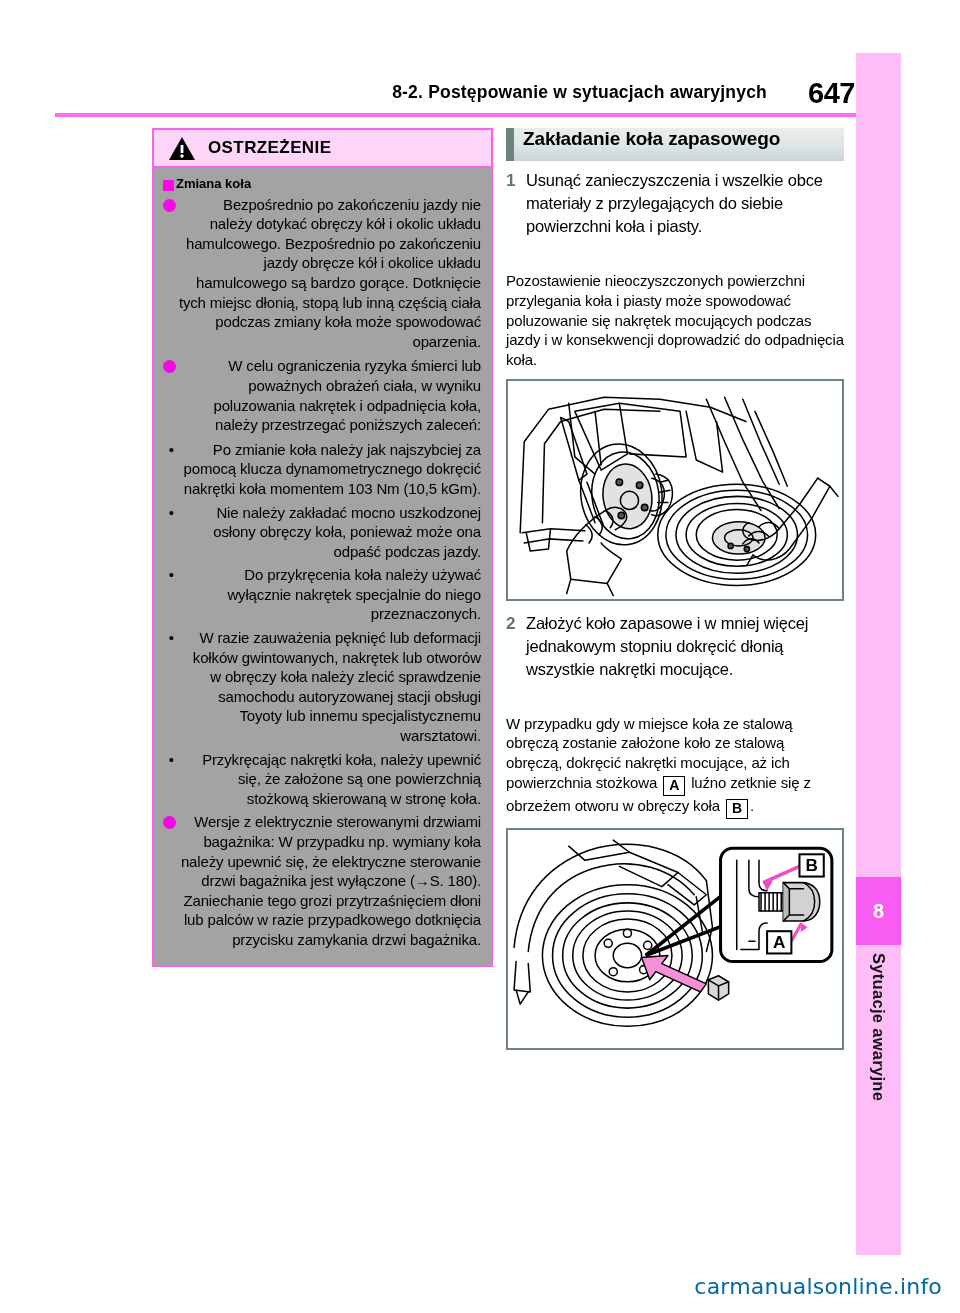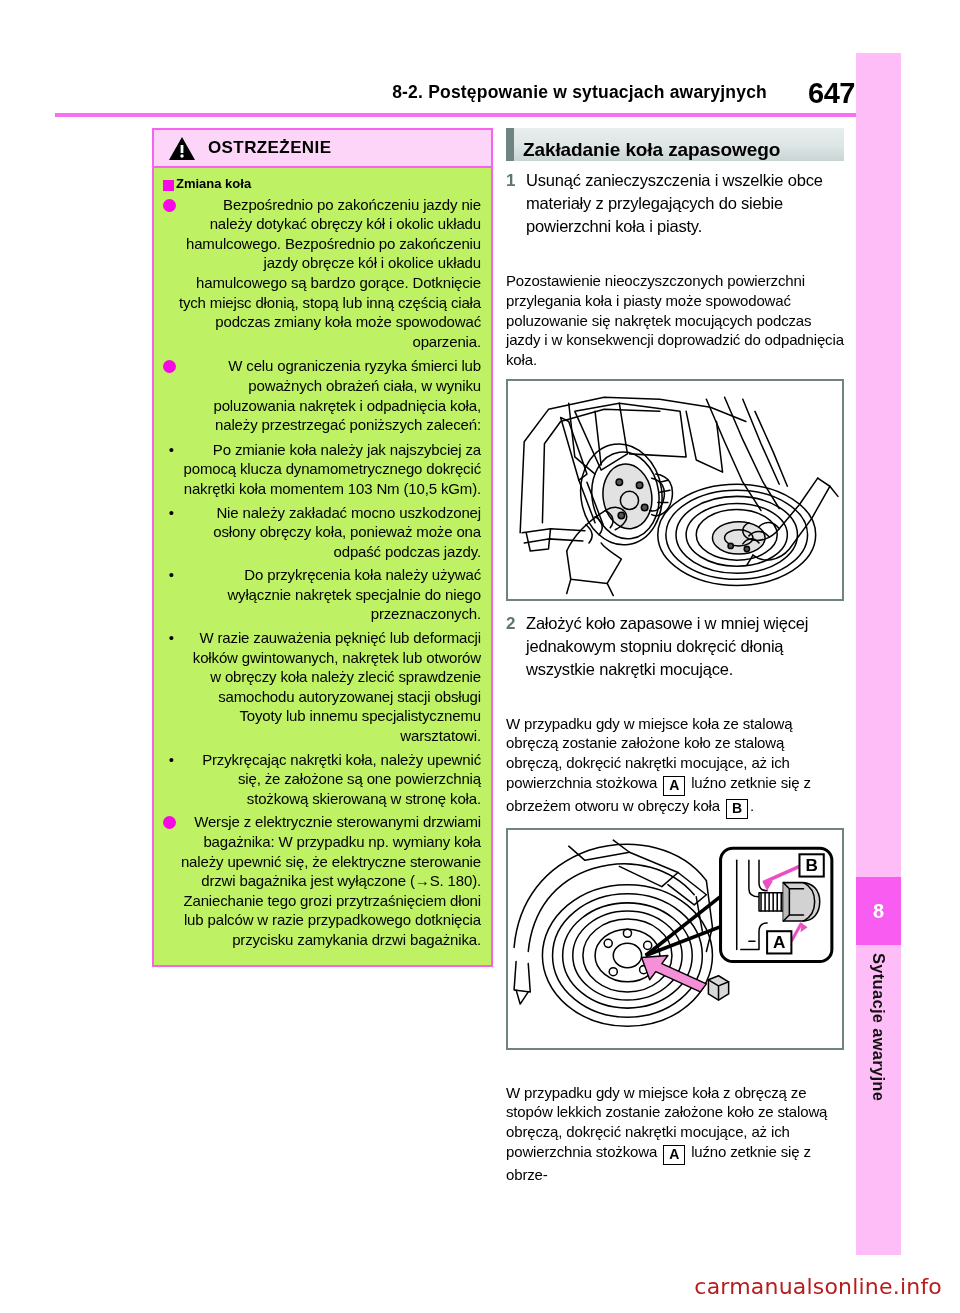--- a/index.html
+++ b/index.html
@@ -66,21 +66,21 @@
     white-space: nowrap;
   }
 
   
   #col-left  { position: absolute; left: 152px; top: 128px; width: 341px; }
   #col-right { position: absolute; left: 506px; top: 128px; width: 338px; }
 
   
   #warning-box {
     border: 2px solid #f564ec;
-    background: #bef264;
+    background: #a3a3a3;
   }
   #warning-header {
     background: #fcd5f8;
     border-bottom: 2px solid #f564ec;
     height: 38px;
     display: flex; align-items: center;
     padding-left: 14px;
   }
   #warning-header .tri {
     width: 28px; height: 25px; margin-right: 12px; flex: none;
@@ -116,21 +116,21 @@
     letter-spacing: -0.15px;
     text-align: right;
   }
   .w-item.sub { margin-bottom: 4px; }
   .w-item.sub .w-text { padding-left: 1px; }
 
   
   #section-header {
     height: 33px;
     background: linear-gradient(to bottom, #e8eeee 0%, #dde5e5 55%, #c9d4d4 100%);
-    display: flex; align-items: flex-end;
+    display: flex; align-items: flex-start;
     position: relative;
     margin-bottom: 8px;
   }
   #section-header::before {
     content: ""; position: absolute; left: 0; top: 0;
     width: 8px; height: 33px; background: #6f8482;
   }
   #section-header-title {
     font-size: 19px; font-weight: bold;
     padding-left: 17px; letter-spacing: -0.1px;
@@ -171,21 +171,21 @@
     background: #fff;
     width: 100%;
     margin-bottom: 11px;
   }
   .figure svg { display: block; width: 100%; height: auto; }
 
   
   #watermark {
     position: absolute;
     right: 18px; bottom: 14px;
-    font-size: 22px; color: #b91c1c;
+    font-size: 22px; color: #0369a1;
     letter-spacing: 0.2px;
     font-family: "DejaVu Sans", sans-serif;
   }
 </style>
 </head>
 <body>
 
 <div id="header">
   <div id="header-title">8-2. Postępowanie w sytuacjach awaryjnych</div>
   <div id="header-pageno">647</div>
@@ -422,20 +422,15 @@
         <g>
           <path d="M280 110 L290 92" stroke="#ec4ec4" stroke-width="3" fill="none"></path>
           <path d="M290 92 L289 101 L296 96 Z" fill="#ec4ec4"></path>
           <rect x="256" y="100" width="24" height="22" fill="#fff" stroke="#000" stroke-width="2"></rect>
           <text x="268" y="117" font-family="Liberation Sans, sans-serif" font-size="17" font-weight="bold" text-anchor="middle" fill="#000">A</text>
         </g>
       </g>
     </svg>
   </div>
 
-  <div class="para">
-    <span>W przypadku gdy w miejsce koła z obręczą ze stopów lekkich zostanie założone koło ze stalową obręczą, dokręcić nakrętki mocujące, aż ich powierzchnia stożkowa</span>
-    <span class="ref-box">A</span>
-    <span>luźno zetknie się z obrze-</span>
-  </div>
 </div>
 
 <div id="watermark">carmanualsonline.info</div>
 
 </body></html>

